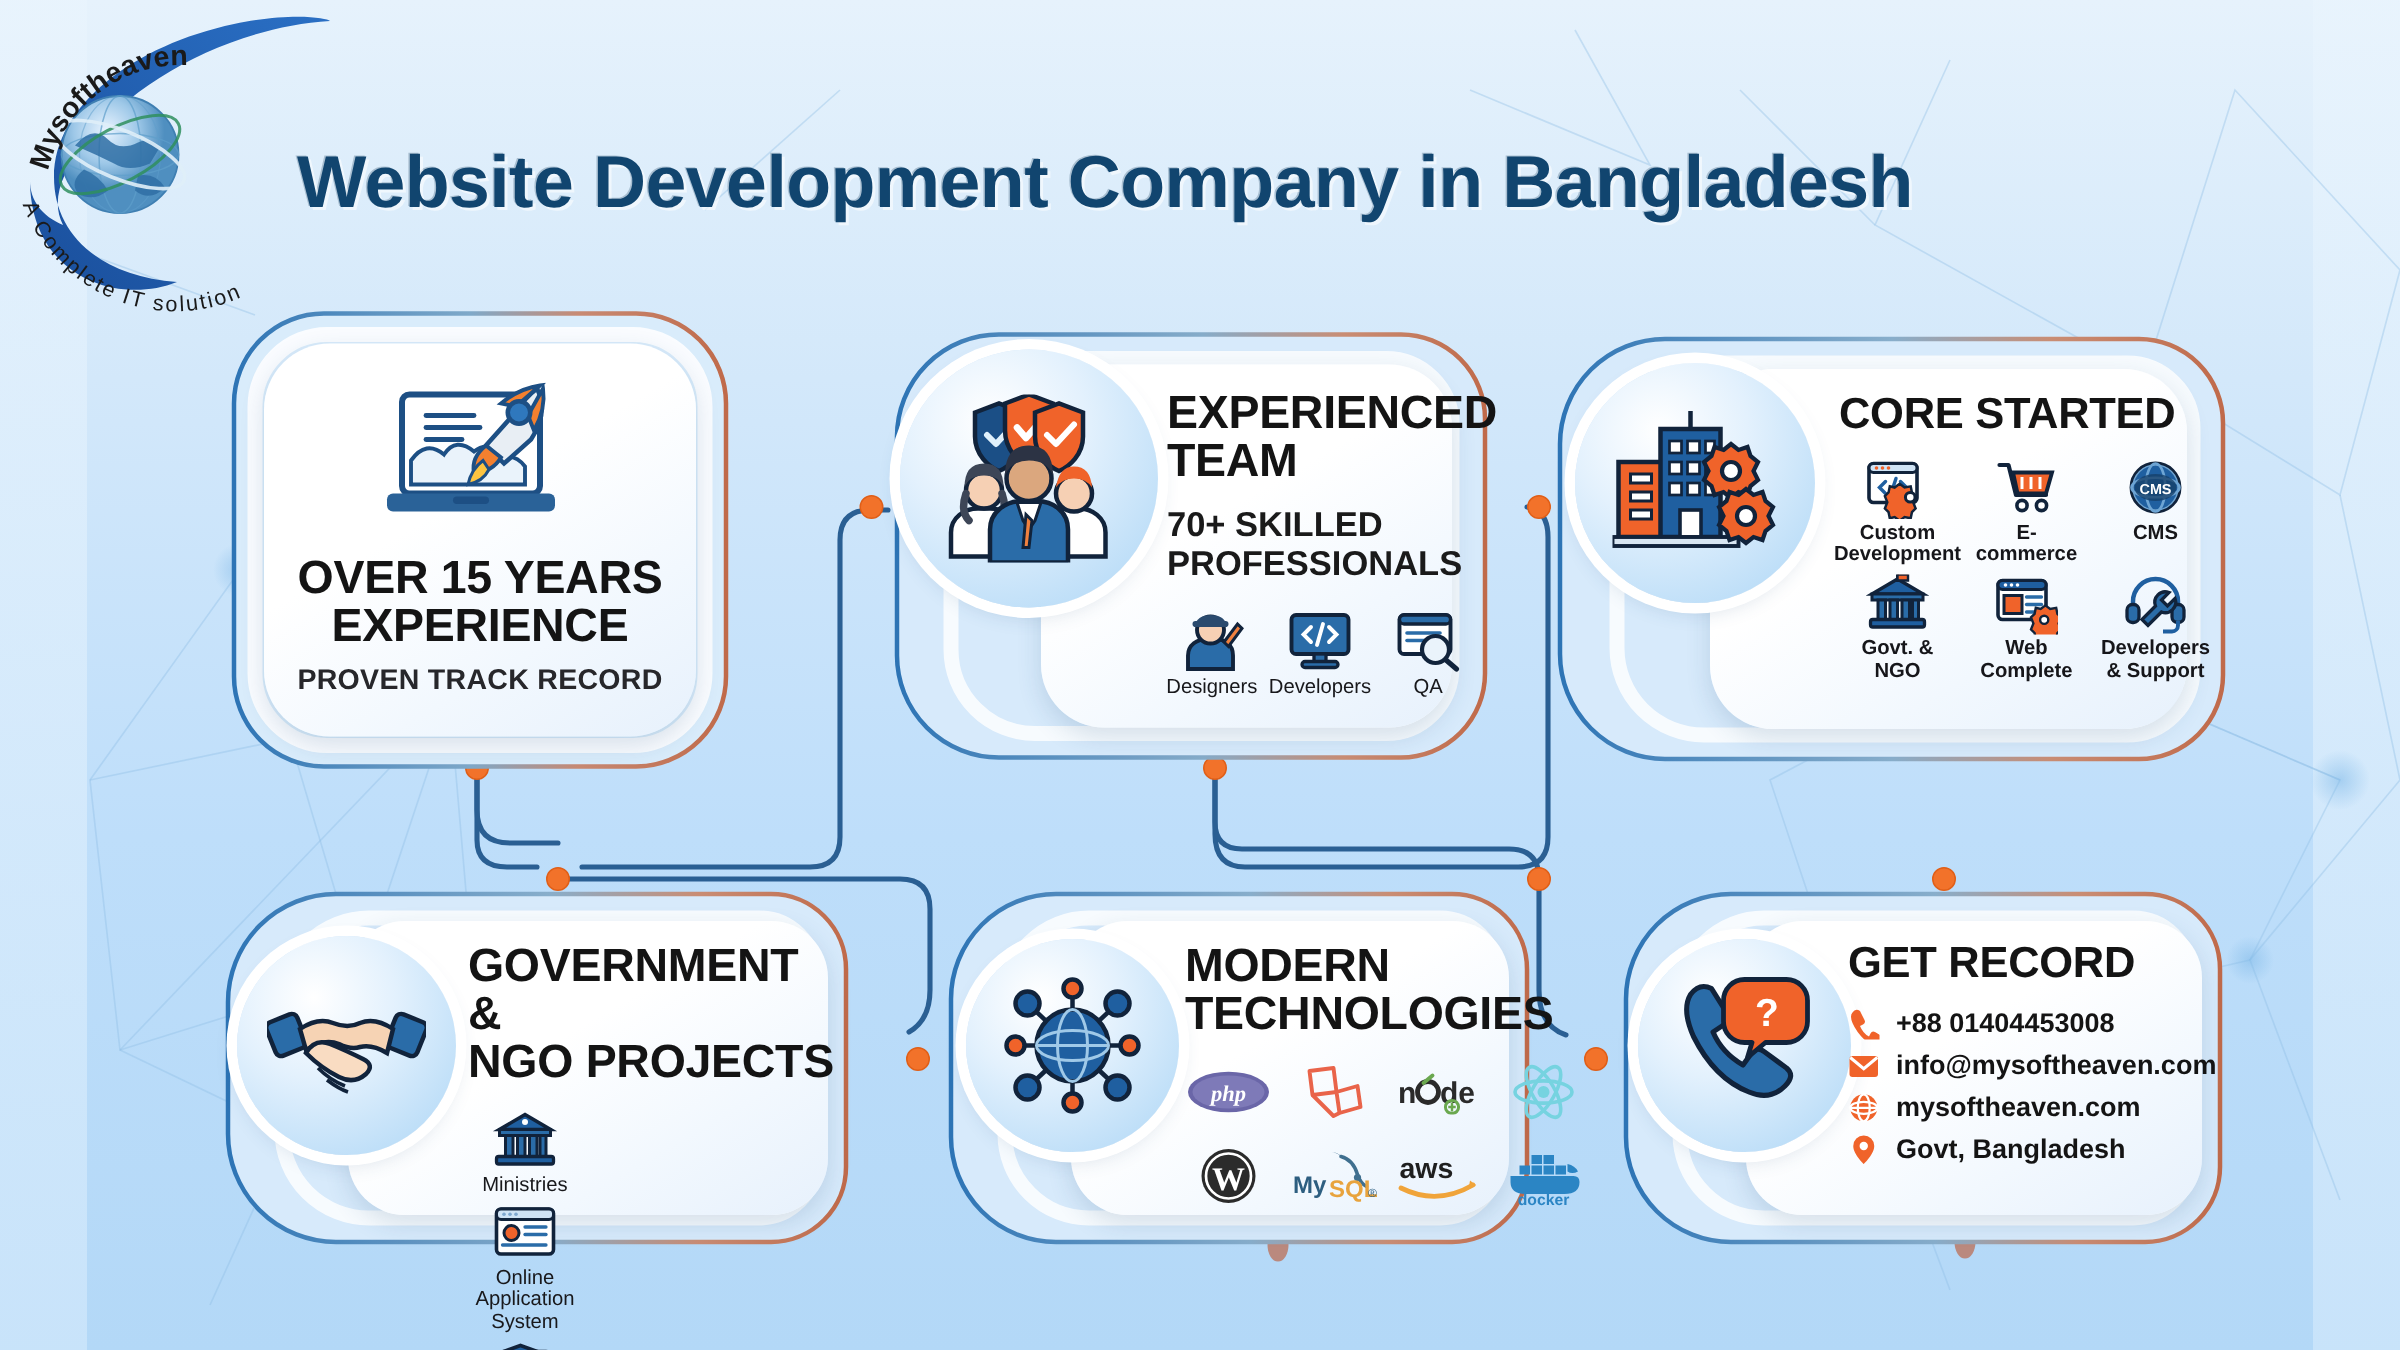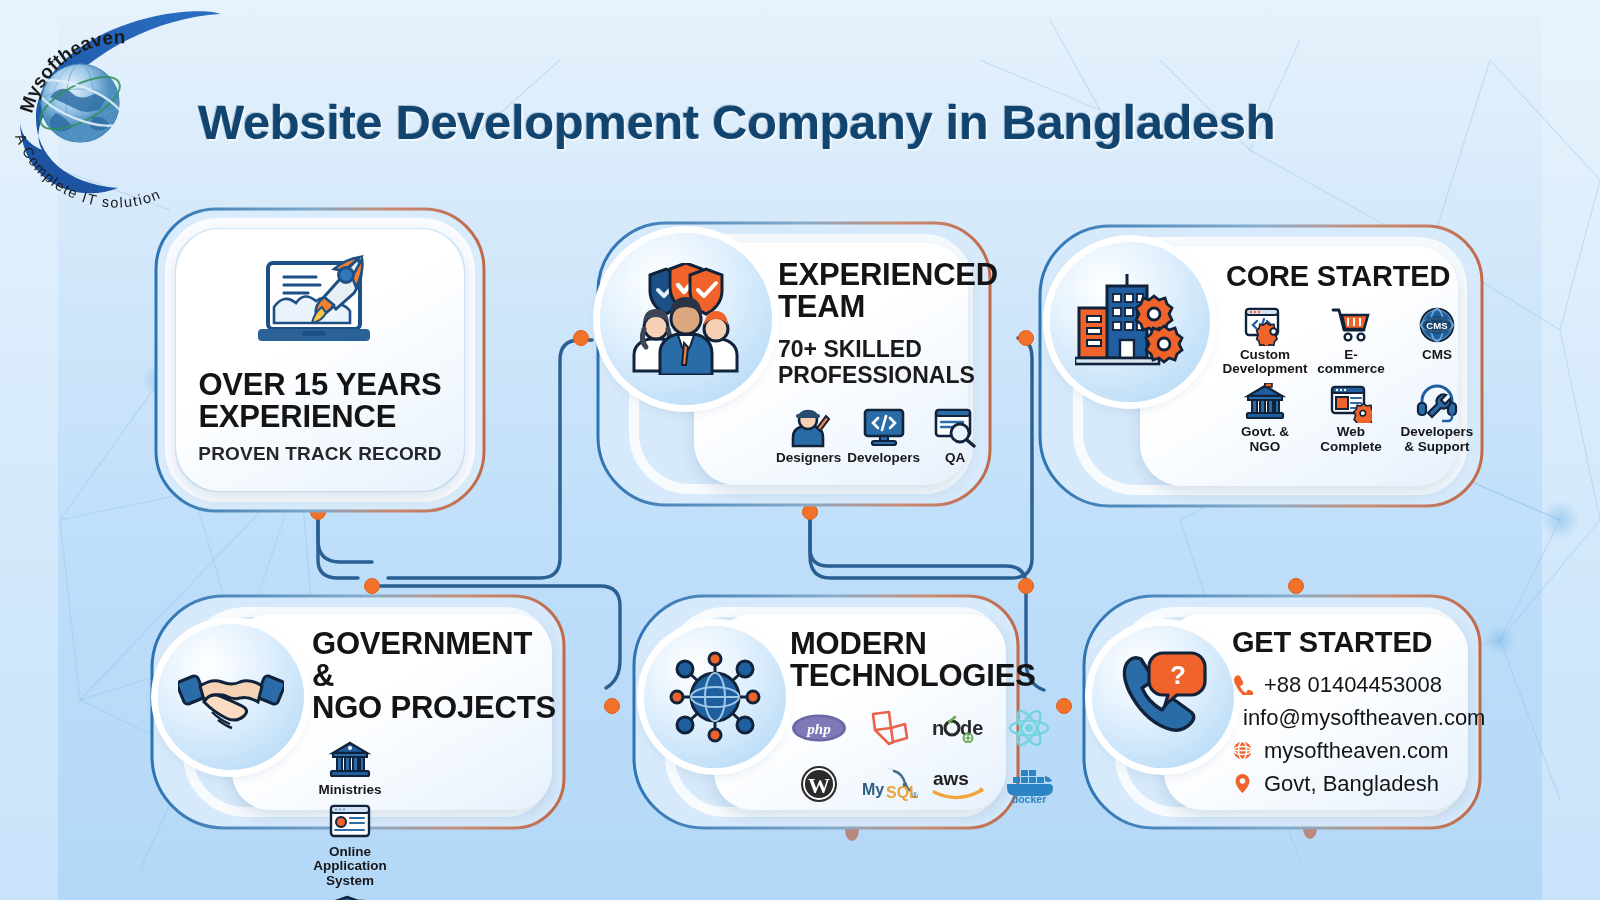--- a/index.html
+++ b/index.html
@@ -52,32 +52,32 @@
     box-shadow: 0 0 0 7px #ffffff, 0 5px 14px rgba(40,80,125,.20);
     display:flex; align-items:center; justify-content:center;
   }
 
   .h1t { font-size:31px; font-weight:bold; color:#141414; line-height:1.03; letter-spacing:-0.2px; }
   .sub { font-size:23px; font-weight:bold; color:#1a1a1a; line-height:1.12; }
   .subtle { font-size:19px; font-weight:bold; color:#27272b; letter-spacing:.2px; }
 
   .minirow { display:flex; gap:6px; }
   .mini { display:flex; flex-direction:column; align-items:center; width:76px; }
-  .mini .lbl { font-size:13.5px; font-weight:bold; color:#18181b; text-align:center; line-height:1.1; margin-top:3px; }
+  .mini .lbl { font-size:13.5px; font-weight:normal; color:#18181b; text-align:center; line-height:1.1; margin-top:3px; }
 
   .svcgrid { display:grid; grid-template-columns:repeat(3,78px); row-gap:4px; column-gap:8px; }
   .svc { display:flex; flex-direction:column; align-items:center; }
   .svc .lbl { font-size:13.5px; font-weight:bold; color:#16161a; text-align:center; line-height:1.08; margin-top:2px; }
 
   .techgrid { display:grid; grid-template-columns:repeat(4,58px); column-gap:10px; row-gap:4px; align-items:center;gap:12px; }
   .tech { height:44px; display:flex; align-items:center; justify-content:center; }
 
   .contact-list { display:flex; flex-direction:column; gap:7px; }
   .crow { display:flex; align-items:center; gap:11px; }
-  .crow .ctext { font-size:22px; font-weight:normal; color:#141414; white-space:nowrap; }
+  .crow .ctext { font-size:18px; font-weight:bold; color:#141414; white-space:nowrap; }
 </style>
 </head>
 <body>
 
 <div id="stage">
 
   <div class="edge-band left"></div>
   <div class="edge-band right"></div>
 
   <svg id="netbg" viewBox="0 0 1600 900" preserveAspectRatio="none">
@@ -210,21 +210,21 @@
           <rect x="48" y="76" width="24" height="5" rx="2.5" fill="#1d4f84"></rect>
           <g transform="translate(62,-2)">
             <path d="M42 6 q8 16 -4 34 l-18 16 -12 -12 16 -18 q10 -14 18 -20 Z" fill="#e8eef4" stroke="#1d4f84" stroke-width="3"></path>
             <path d="M44 4 q-14 2 -26 12 l10 2 Z" fill="#f4802f" stroke="#1d4f84" stroke-width="2.6"></path>
             <path d="M46 6 q2 14 -6 28 l-4 -10 Z" fill="#f4802f" stroke="#1d4f84" stroke-width="2.6"></path>
             <path d="M8 44 q-10 8 -8 18 q12 0 18 -10 Z" fill="#f4802f" stroke="#1d4f84" stroke-width="2.6"></path>
             <path d="M6 54 q-8 6 -10 16 q10 -2 14 -10 Z" fill="#fcc441" stroke="#1d4f84" stroke-width="2"></path>
             <circle cx="30" cy="22" r="7.5" fill="#2f78bd" stroke="#1d4f84" stroke-width="3"></circle>
           </g>
         </svg>
-        <div class="h1t" style="margin-top:6px;">
+        <div class="h1t" style="text-align:center; margin-top:6px;">
           <span>OVER 15 YEARS</span><br>
           <span>EXPERIENCE</span>
         </div>
         <div class="subtle" style="margin-top:7px;">PROVEN TRACK RECORD</div>
       </div>
     </div>
   </div>
 
   <div class="node" style="left:594px; top:219px; width:400px; height:290px;">
     <svg class="shellwrap" viewBox="0 0 400 290">
@@ -698,21 +698,21 @@
     </svg>
     <div class="card" style="left:90px; top:22px; width:304px; height:196px; border-radius:38px;"></div>
     <div class="badge" style="left:18px; top:34px; width:142px; height:142px;">
       <svg width="104" height="96" viewBox="0 0 104 96">
         <path d="M16 14 q6 -8 14 -4 l10 16 q3 5 -3 9 l-6 4 q6 14 20 22 l5 -7 q4 -6 9 -2 l15 11 q6 5 -1 12 q-10 10 -24 4 Q32 70 18 42 Q10 24 16 14 Z" fill="#2a6ca8" stroke="#11233b" stroke-width="3.4" stroke-linejoin="round"></path>
         <path d="M52 4 h28 a14 14 0 0 1 14 14 v14 a14 14 0 0 1 -14 14 H66 l-12 10 3 -10 h-5 a14 14 0 0 1 -14 -14 V18 A14 14 0 0 1 52 4 Z" fill="#f0632a" stroke="#11233b" stroke-width="3.2" stroke-linejoin="round"></path>
         <text x="67" y="35" text-anchor="middle" font-family="'Liberation Sans',sans-serif" font-size="26" font-weight="bold" fill="#ffffff">?</text>
       </svg>
     </div>
     <div style="position:absolute; left:158px; top:36px; width:252px;">
-      <div class="h1t" style="font-size:29px;">GET STARTED</div>
+      <div class="h1t" style="font-size:29px;">GET RECORD</div>
       <div class="contact-list" style="margin-top:14px;">
 
         <div class="crow">
           <svg width="21" height="21" viewBox="0 0 21 21">
             <path d="M3 3 q2 -3 5 -1 l3 6 q1 2 -1 3 l-2 1 q2 5 6 7 l1 -2 q1 -2 3 -1 l5 3 q2 2 -1 4 q-4 3 -9 0 Q6 17 3 10 Q1 5 3 3 Z" fill="#f0632a"></path>
           </svg>
           <div class="ctext">+88 01404453008</div>
         </div>
 
         <div class="crow">

